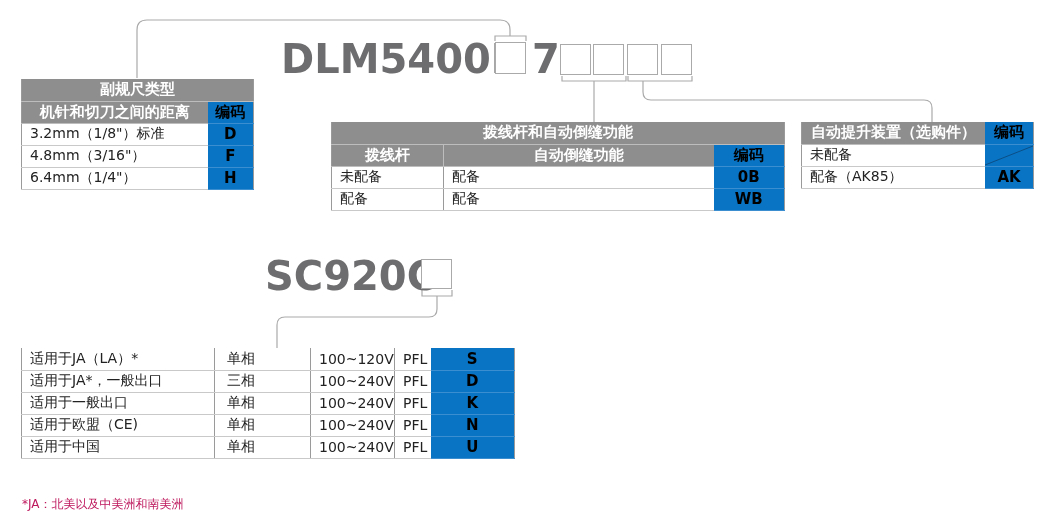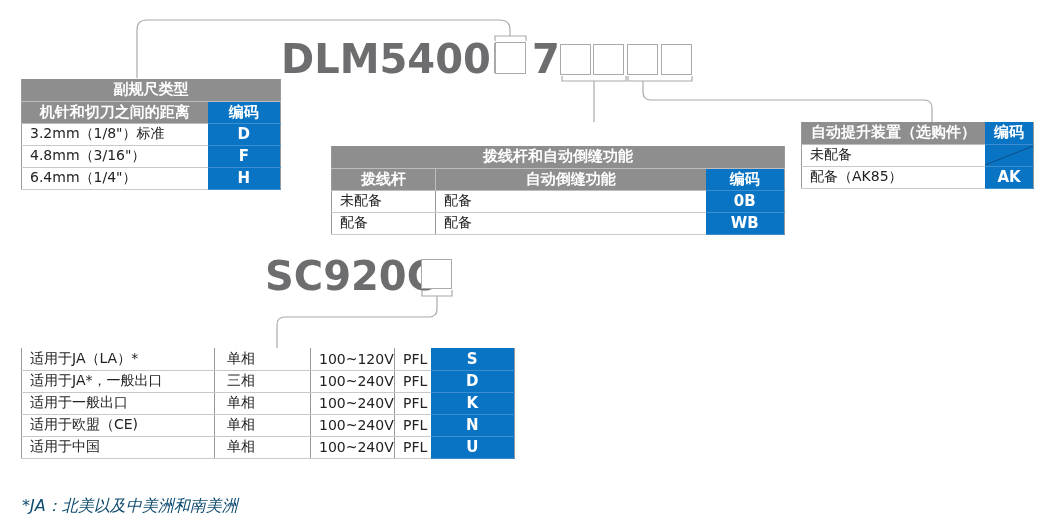--- a/index.html
+++ b/index.html
@@ -7,26 +7,26 @@
          font-family:"DejaVu Sans","Liberation Sans",sans-serif; color:#222; }
   .model { position:absolute; font-family:"DejaVu Sans","Liberation Sans",sans-serif; font-weight:bold;
            color:#6d6d6f; font-size:40px; line-height:40px; letter-spacing:0px; }
   .slot { position:absolute; border:1.5px solid #aaaaaa; box-sizing:border-box; background:#fff; }
   .digit { position:absolute; font-weight:bold; color:#6d6d6f; font-size:40px; line-height:40px; }
   svg.lines { position:absolute; left:0; top:0; width:1060px; height:531px; pointer-events:none; }
   table { position:absolute; border-collapse:collapse; font-size:14px; }
   td { padding:0; height:22px; box-sizing:border-box; border-bottom:1px solid #c9c9c9; white-space:nowrap; }
   .hdr { background:#8e8e8e; color:#fff; font-weight:bold; font-size:15px; text-align:center;
          border-bottom:1px solid #bdbdbd; }
-  .code { background:#0a74c4; color:#ffffff; font-weight:bold; text-align:center; font-size:15px;
+  .code { background:#0a74c4; color:#000000; font-weight:bold; text-align:center; font-size:15px;
           border-bottom:1px solid #3b8fd1; }
   .cell { padding-left:8px; color:#222; background:#fff; }
   .vline { border-right:1px solid #9a9a9a; }
   .tbl-border { border-left:1px solid #9a9a9a; border-right:1px solid #9a9a9a; }
-  .footnote { position:absolute; left:22px; top:496px; font-size:16px; color:#0c4a6e;font-style:italic; }
+  .footnote { position:absolute; left:22px; top:496px; font-size:12px; color:#be185d; }
 </style>
 </head>
 <body>
 
 <svg class="lines">
 
   <path d="M137 78 V30 Q137 20 147 20 H500 Q510 20 510 30 V36" fill="none" stroke="#aaa" stroke-width="1.2"></path>
   <path d="M495 41 V36 H526 V41" fill="none" stroke="#aaa" stroke-width="1.2"></path>
 
   <path d="M562 76 V81 H626 V76" fill="none" stroke="#aaa" stroke-width="1.2"></path>
@@ -42,21 +42,21 @@
 <div class="slot" style="left:495px;top:42px;width:31px;height:32px;"></div>
 <div class="digit" style="left:532px;top:39px;">7</div>
 <div class="slot" style="left:560px;top:44px;width:31px;height:31px;"></div>
 <div class="slot" style="left:593px;top:44px;width:31px;height:31px;"></div>
 <div class="slot" style="left:627px;top:44px;width:31px;height:31px;"></div>
 <div class="slot" style="left:661px;top:44px;width:31px;height:31px;"></div>
 
 <div class="model" style="left:265px;top:256px;">SC920C</div>
 <div class="slot" style="left:421px;top:259px;width:31px;height:30px;"></div>
 
-<table class="tbl-border" style="left:21px;top:79px;width:260px;">
+<table class="tbl-border" style="left:21px;top:79px;width:233px;">
   <tbody>
       <tr>
         <td colspan="2" class="hdr" style="height:22px;">副规尺类型</td>
       </tr>
   <tr>
     <td class="hdr" style="width:186px;">机针和切刀之间的距离</td>
     <td class="code">编码</td>
   </tr>
   <tr>
     <td class="cell">3.2mm（1/8"）标准</td>
@@ -66,27 +66,27 @@
     <td class="cell">4.8mm（3/16"）</td>
     <td class="code">F</td>
   </tr>
   <tr>
     <td class="cell">6.4mm（1/4"）</td>
     <td class="code">H</td>
   </tr>
 </tbody>
   </table>
 
-<table class="tbl-border" style="left:331px;top:122px;width:454px;margin-top:24px;">
+<table class="tbl-border" style="left:331px;top:122px;width:454px;">
   <tbody>
       <tr>
         <td colspan="3" class="hdr">拨线杆和自动倒缝功能</td>
       </tr>
   <tr>
-    <td class="hdr" style="width:104px;border-right:1px solid #bdbdbd;">拨线杆</td>
+    <td class="hdr" style="width:112px;border-right:1px solid #bdbdbd;">拨线杆</td>
     <td class="hdr" style="width:270px;">自动倒缝功能</td>
     <td class="code">编码</td>
   </tr>
   <tr>
     <td class="cell vline">未配备</td>
     <td class="cell">配备</td>
     <td class="code">0B</td>
   </tr>
   <tr>
     <td class="cell vline">配备</td>

